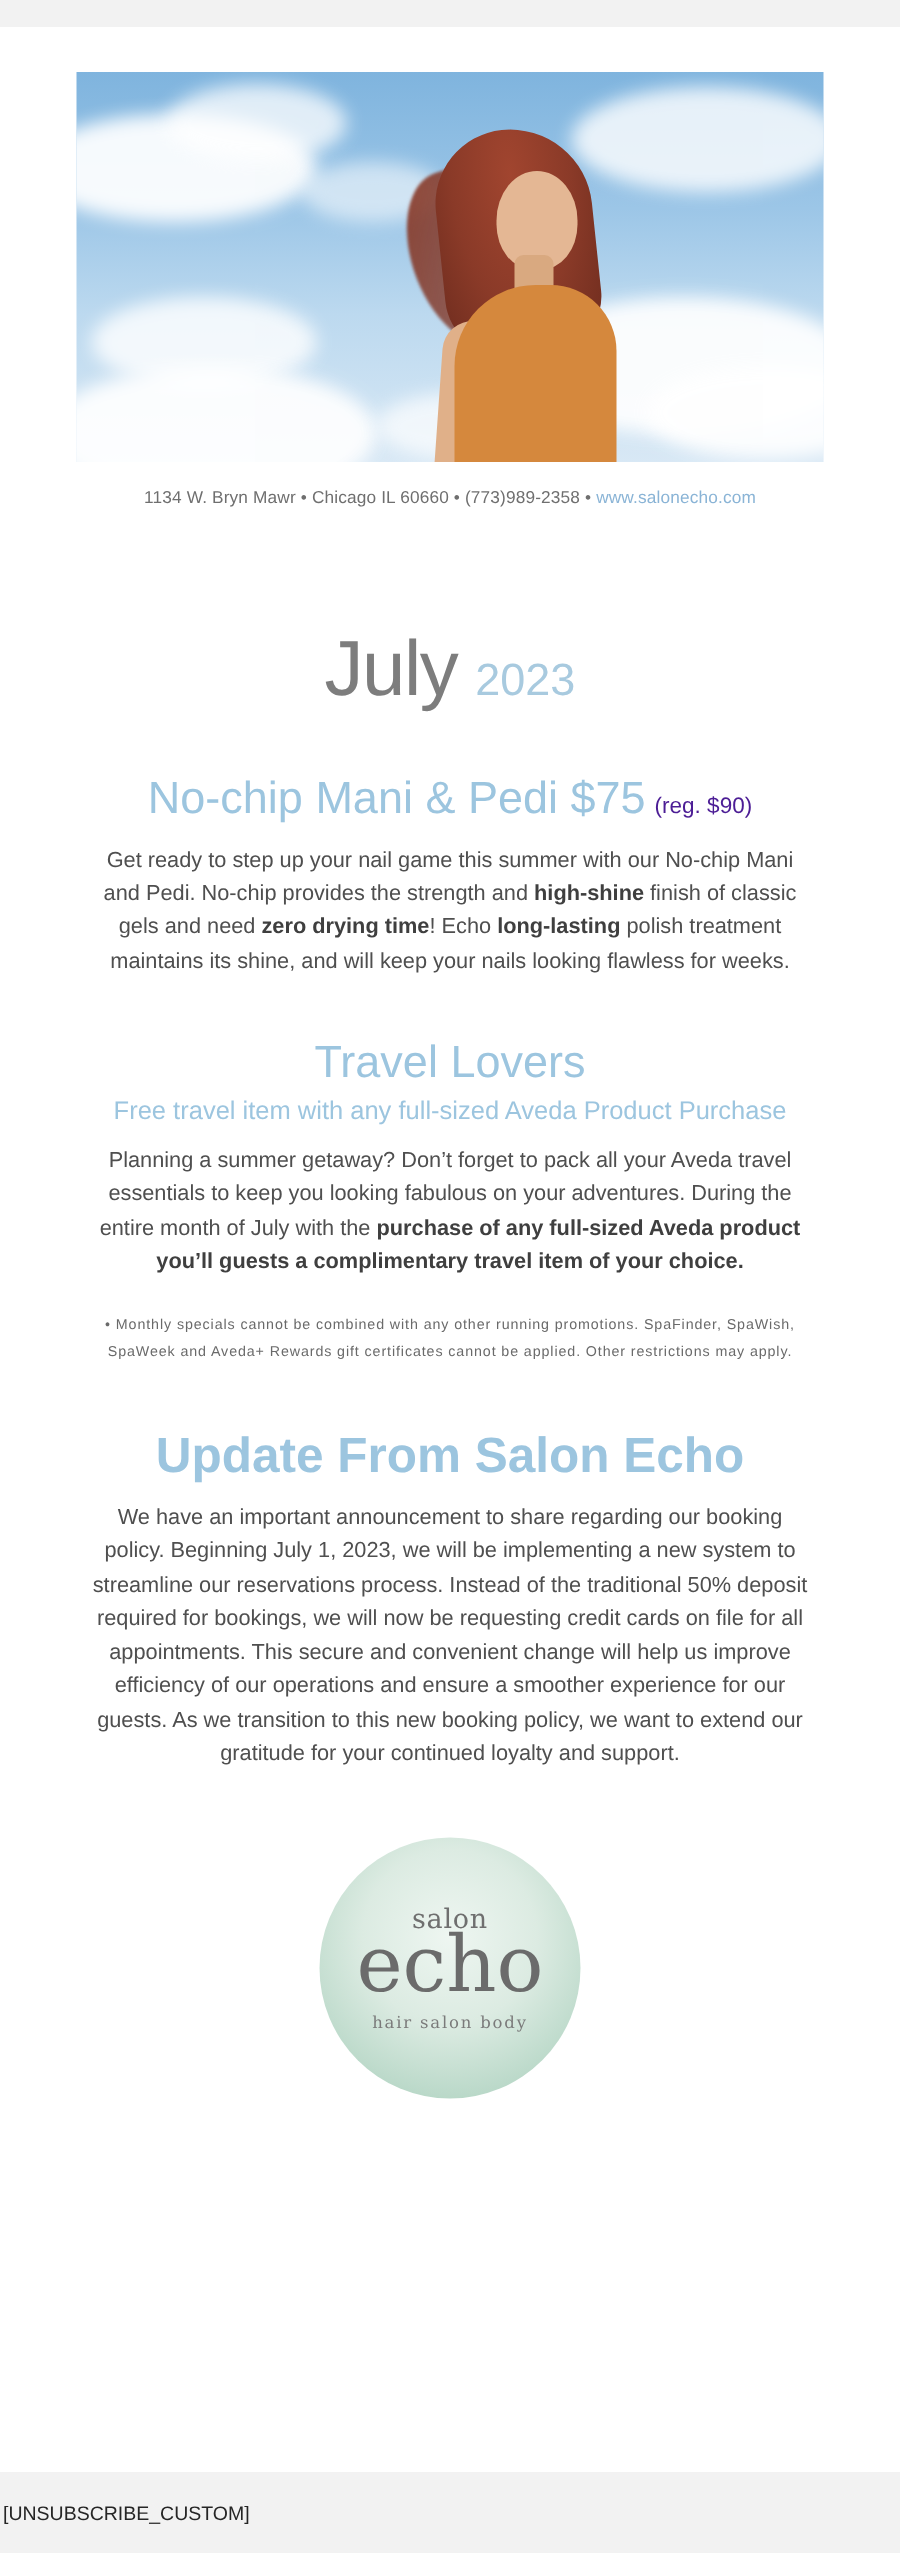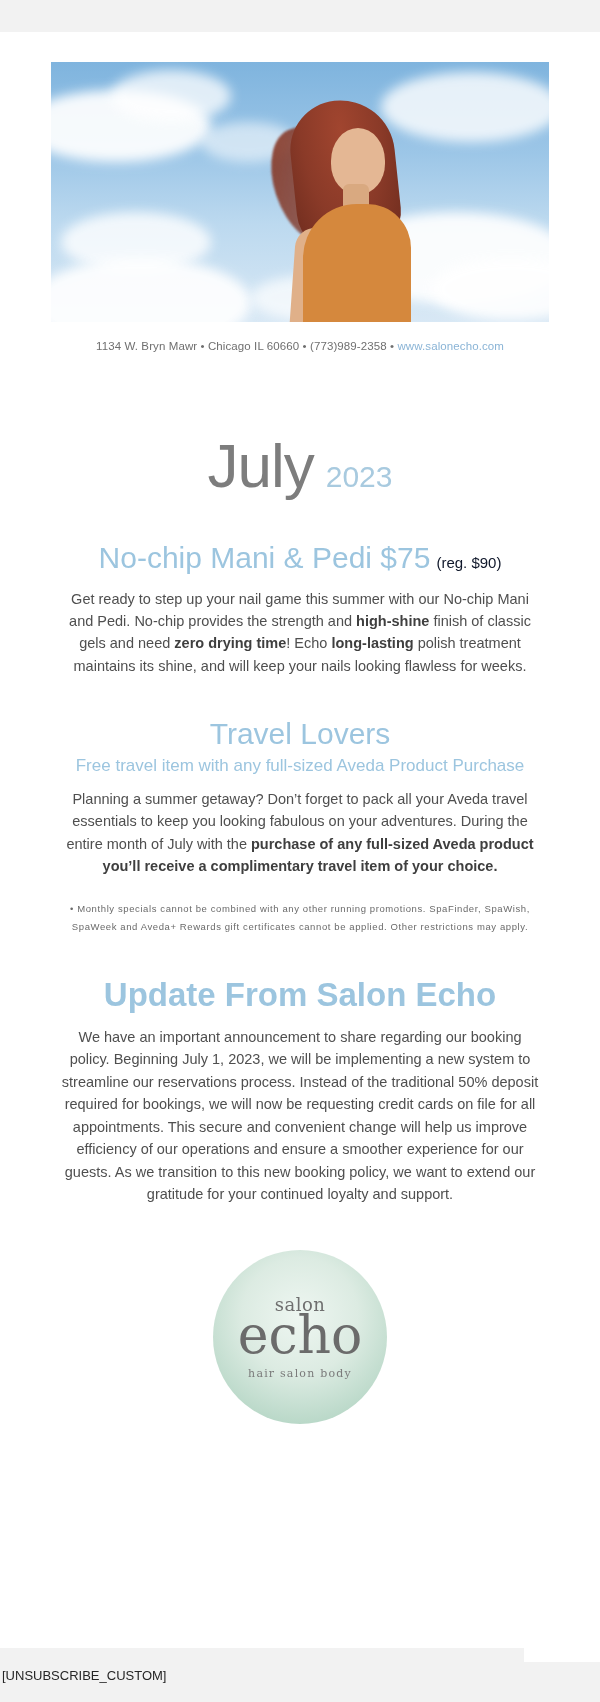--- a/index.html
+++ b/index.html
@@ -15,21 +15,21 @@
   }
   .page {
     position: relative;
     width: 600px;
     height: 1702px;
     background: #f2f2f2;
     overflow: hidden;
   }
   .email-body {
     position: absolute;
-    top: 32px;
+    top: 18px;
     left: 0;
     width: 600px;
     height: 1630px;
     background: #ffffff;
   }
   .inner {
     width: 498px;
     margin: 0 auto;
     padding-top: 30px;
   }
@@ -138,21 +138,21 @@
     color: #8ab4d6;
     text-decoration: none;
   }
 
   
   .month-wrap {
     text-align: center;
     padding-top: 78px;
   }
   .month {
-    font-size: 62px;
+    font-size: 52px;
     color: #7d7d7d;
     font-weight: 400;
     letter-spacing: -1px;
     vertical-align: baseline;
   }
   .year {
     font-size: 30px;
     color: #a8cadf;
     margin-left: 12px;
     vertical-align: baseline;
@@ -162,21 +162,21 @@
   .section { padding-top: 40px; }
   .headline {
     text-align: center;
     font-size: 30px;
     color: #9cc5df;
     font-weight: 400;
     line-height: 1.15;
   }
   .headline .reg {
     font-size: 15px;
-    color: #0f172a;
+    color: #4c1d95;
     margin-left: 6px;
     white-space: nowrap;
   }
   .subhead {
     text-align: center;
     font-size: 17px;
     color: #9cc5df;
     font-weight: 400;
     padding-top: 4px;
   }
@@ -294,21 +294,21 @@
       <div class="section">
         <div class="headline">
           <span>No-chip Mani &amp; Pedi $75</span><span class="reg">(reg. $90)</span>
         </div>
         <div class="para" id="body0"><span>Get ready to step up your nail game this summer with our No-chip Mani and Pedi. No-chip provides the strength and </span><b>high-shine</b><span> finish of classic gels and need </span><b>zero drying time</b><span>! Echo </span><b>long-lasting</b><span> polish treatment maintains its shine, and will keep your nails looking flawless for weeks.</span></div>
       </div>
 
       <div class="section">
         <div class="headline">Travel Lovers</div>
         <div class="subhead">Free travel item with any full-sized Aveda Product Purchase</div>
-        <div class="para" id="body1"><span>Planning a summer getaway? Don’t forget to pack all your Aveda travel essentials to keep you looking fabulous on your adventures. During the entire month of July with the </span><b>purchase of any full-sized Aveda product you’ll receive a complimentary travel item of your choice.</b></div>
+        <div class="para" id="body1"><span>Planning a summer getaway? Don’t forget to pack all your Aveda travel essentials to keep you looking fabulous on your adventures. During the entire month of July with the </span><b>purchase of any full-sized Aveda product you’ll guests a complimentary travel item of your choice.</b></div>
         <div class="fineprint">• Monthly specials cannot be combined with any other running promotions. SpaFinder, SpaWish, SpaWeek and Aveda+ Rewards gift certificates cannot be applied. Other restrictions may apply.</div>
       </div>
 
       <div class="section">
         <div class="headline update">Update From Salon Echo</div>
         <div class="para" id="body2"><span>We have an important announcement to share regarding our booking policy. Beginning July 1, 2023, we will be implementing a new system to streamline our reservations process. Instead of the traditional 50% deposit required for bookings, we will now be requesting credit cards on file for all appointments. This secure and convenient change will help us improve efficiency of our operations and ensure a smoother experience for our guests. As we transition to this new booking policy, we want to extend our gratitude for your continued loyalty and support.</span></div>
       </div>
 
       <div class="logo-wrap">
         <div class="logo">

